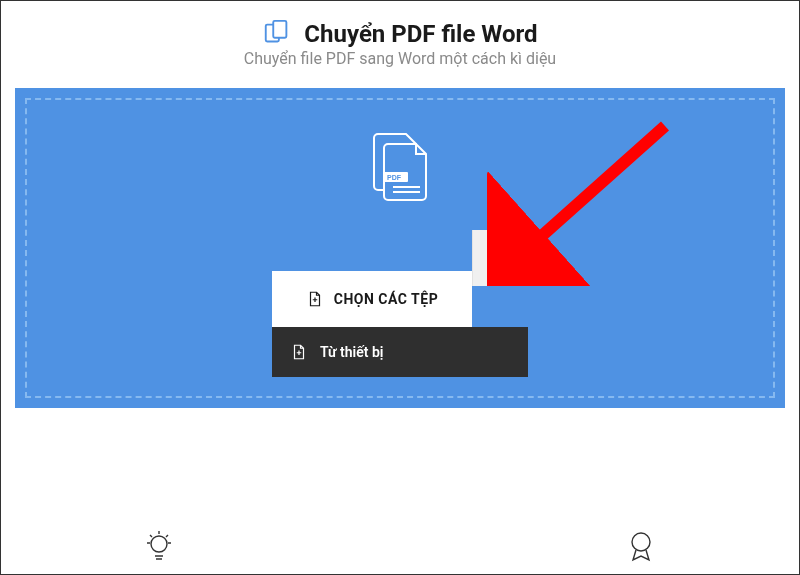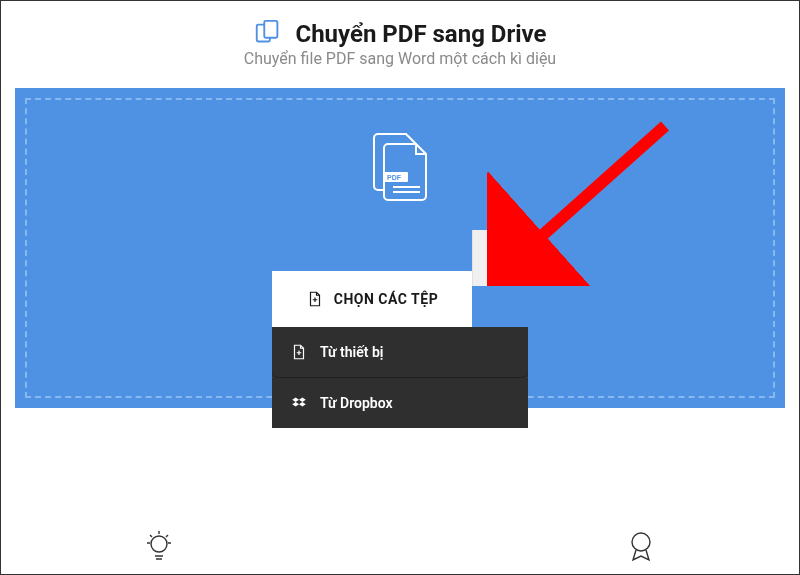--- a/index.html
+++ b/index.html
@@ -108,21 +108,21 @@
 <div class="frame">
 
   <div class="header">
     <div class="header-row">
       <span class="convert-icon">
         <svg viewBox="0 0 32 32" fill="none">
           <rect x="4" y="6" width="14" height="18" rx="1.5" stroke="#4f92e3" stroke-width="2" fill="#fff"></rect>
           <rect x="12" y="2" width="14" height="18" rx="1.5" stroke="#4f92e3" stroke-width="2" fill="#fff"></rect>
         </svg>
       </span>
-      <h1 class="title">Chuyển PDF sang Drive</h1>
+      <h1 class="title">Chuyển PDF file Word</h1>
     </div>
     <p class="subtitle">Chuyển file PDF sang Word một cách kì diệu</p>
   </div>
 
   <div class="dropzone-wrap">
     <div class="dropzone">
       <div class="dropzone-inner-border"></div>
 
       <span class="file-graphic">
         <svg viewBox="0 0 80 80">
@@ -161,28 +161,20 @@
           <div class="menu-item">
             <span class="mi-icon">
               <svg viewBox="0 0 24 24" fill="none">
                 <path d="M6 3 h8 l4 4 v14 H6 z" stroke="#fff" stroke-width="1.6"></path>
                 <path d="M14 3 v4 h4" stroke="#fff" stroke-width="1.6"></path>
                 <path d="M12 10 v6 M9 13 h6" stroke="#fff" stroke-width="1.6"></path>
               </svg>
             </span>
             <span>Từ thiết bị</span>
           </div>
-          <div class="menu-item">
-            <span class="mi-icon">
-              <svg viewBox="0 0 24 24">
-                  <path d="M6 4 L12 8 L6 12 L0 8 Z M18 4 L24 8 L18 12 L12 8 Z M6 12 L12 16 L6 20 L0 16 Z M18 12 L24 16 L18 20 L12 16 Z" transform="scale(0.75) translate(4,2)" fill="#fff"></path>
-                </svg>
-            </span>
-            <span>Từ Dropbox</span>
-          </div>
         </div>
       </div>
     </div>
 
     <svg class="arrow" style="left:486px; top:38px;" width="190" height="170" viewBox="0 0 190 170">
       <defs>
         <marker id="ah" markerWidth="16" markerHeight="14" refX="3" refY="7" orient="auto">
           <polygon points="0,0 16,7 0,14" fill="#ff0000"></polygon>
         </marker>
       </defs>

